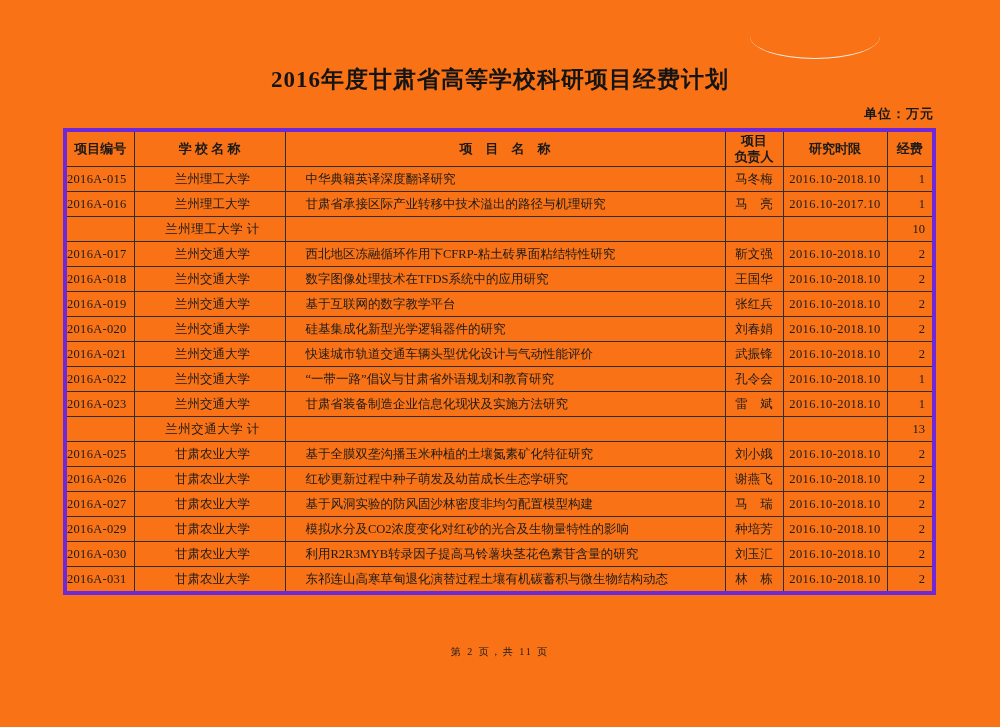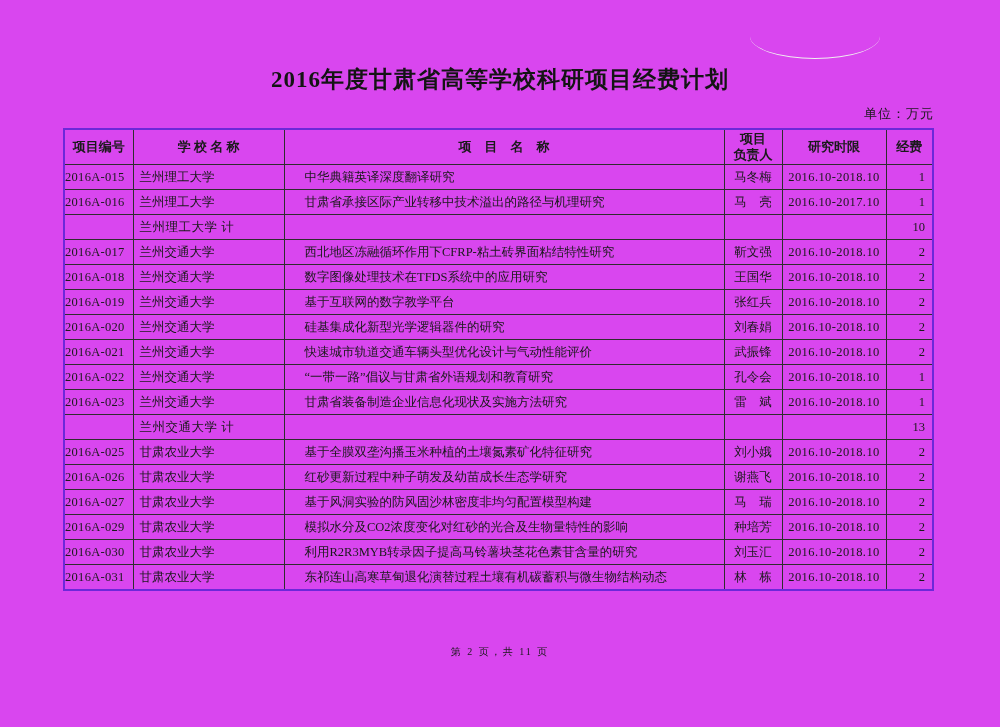--- a/index.html
+++ b/index.html
@@ -4,21 +4,21 @@
 <style>
   html, body {
     margin: 0;
     padding: 0;
     background: #ffffff;
   }
   .page {
     position: relative;
     width: 1000px;
     height: 727px;
-    background: #d946ef;
+    background: #f97316;
     overflow: hidden;
     font-family: "Liberation Serif", "DejaVu Serif", serif;
     color: #1a1a1a;
   }
   .scan-artifact {
     position: absolute;
     top: 14px;
     right: 120px;
     width: 130px;
     height: 44px;
@@ -36,29 +36,30 @@
     font-weight: bold;
     letter-spacing: 1px;
     color: #141414;
   }
   .unit-label {
     position: absolute;
     top: 105px;
     right: 66px;
     font-size: 13px;
     letter-spacing: 1px;
+    font-weight: bold;
   }
   table.funding-table {
     position: absolute;
     left: 63px;
     top: 128px;
     width: 869px;
     border-collapse: collapse;
     table-layout: fixed;
-    border: 2px solid #6d28d9;
+    border: 4px solid #6d28d9;
     font-size: 12.5px;
   }
   .funding-table th, .funding-table td {
     border: 1px solid #2e2e2e;
     overflow: hidden;
     white-space: nowrap;
     vertical-align: middle;
     padding: 0;
   }
   .funding-table thead th {
@@ -66,21 +67,21 @@
     font-size: 13px;
     font-weight: bold;
     text-align: center;
     white-space: pre-line;
     line-height: 1.2;
   }
   .funding-table tbody td {
     height: 24px;
   }
   td.c-id     { font-size: 12.5px; letter-spacing: 0.3px; }
-  td.c-school { text-align: left; padding-left: 6px; }
+  td.c-school { text-align: center; padding-left: 6px; }
   td.c-project{ text-align: left; padding-left: 20px; }
   td.c-leader { text-align: center; }
   td.c-period { text-align: center; letter-spacing: 0.4px; }
   td.c-fund   { text-align: right; padding-right: 7px; }
   tr.subtotal td.c-school { font-weight: normal; letter-spacing: 0.5px; }
   .page-footer {
     position: absolute;
     top: 645px;
     left: 0;
     width: 100%;

